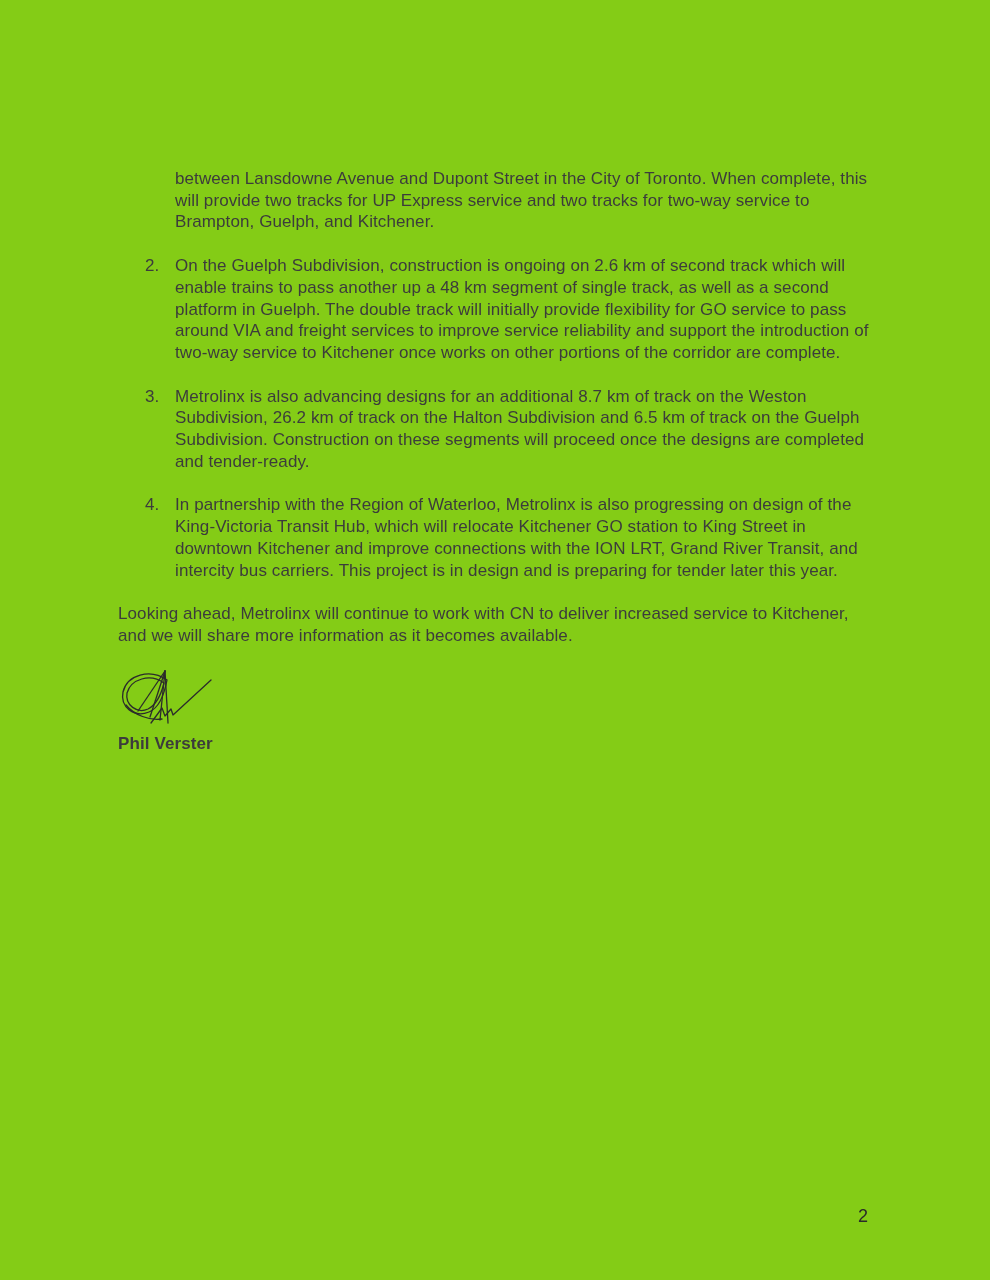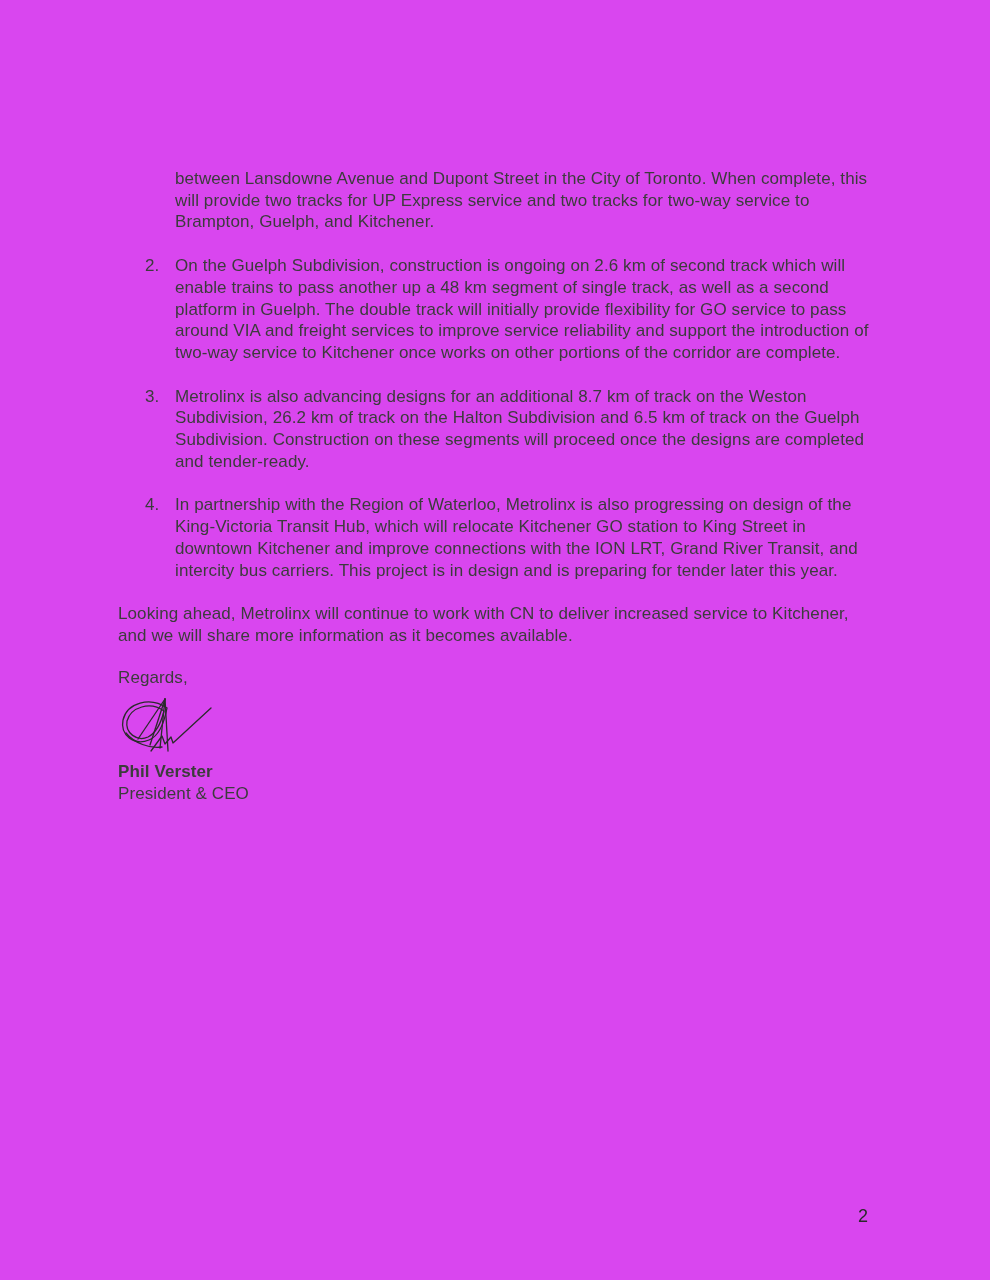--- a/index.html
+++ b/index.html
@@ -1,21 +1,21 @@
 <!DOCTYPE html>
 <html><head>
 <meta charset="utf-8">
 <style>
   * { margin: 0; padding: 0; box-sizing: border-box; }
   html, body { background: #ffffff; }
   .page {
     position: relative;
     width: 990px;
     height: 1280px;
-    background: #d946ef;
+    background: #84cc16;
     font-family: "Liberation Sans", sans-serif;
     font-size: 17px;
     line-height: 21.7px;
     color: #3c3c3c;
     letter-spacing: 0.1px;
     overflow: hidden;
   }
   .content {
     position: absolute;
     left: 118px;
@@ -80,32 +80,30 @@
 
       <div class="list-item">
         <span class="list-num">4.</span>
         <span class="list-text">In partnership with the Region of Waterloo, Metrolinx is also progressing on design of the King-Victoria Transit Hub, which will relocate Kitchener GO station to King Street in downtown Kitchener and improve connections with the ION LRT, Grand River Transit, and intercity bus carriers. This project is in design and is preparing for tender later this year.</span>
       </div>
 
     </div>
 
     <p class="closing-para">Looking ahead, Metrolinx will continue to work with CN to deliver increased service to Kitchener, and we will share more information as it becomes available.</p>
 
-    <p class="valediction">Regards,</p>
 
     <svg class="signature" width="102" height="62" viewBox="0 0 102 62" fill="none" stroke="#2b2b2b" stroke-width="1.3" stroke-linecap="round" stroke-linejoin="round">
       <path d="M53,13 C36,1 13,8 9,25 C6,40 20,51 35,45 C45,41 50,29 53,13"></path>
       <path d="M50,16 C36,6 17,12 13,26 C11,38 23,47 34,42 C42,38 47,28 50,16"></path>
       <path d="M51,4 L24,44"></path>
       <path d="M51,4 L36,50"></path>
       <path d="M51,4 L46,53"></path>
       <path d="M51,4 L54,56"></path>
       <path d="M12,38 C20,48 36,54 48,52"></path>
       <path d="M37,56 L48,41 L51,49 L57,42 L59,48 L97,13"></path>
     </svg>
 
     <p class="signer-name">Phil Verster</p>
-    <p class="signer-title">President &amp; CEO</p>
 
   </div>
 
   <div class="page-number">2</div>
 </div>
 
 </body></html>

